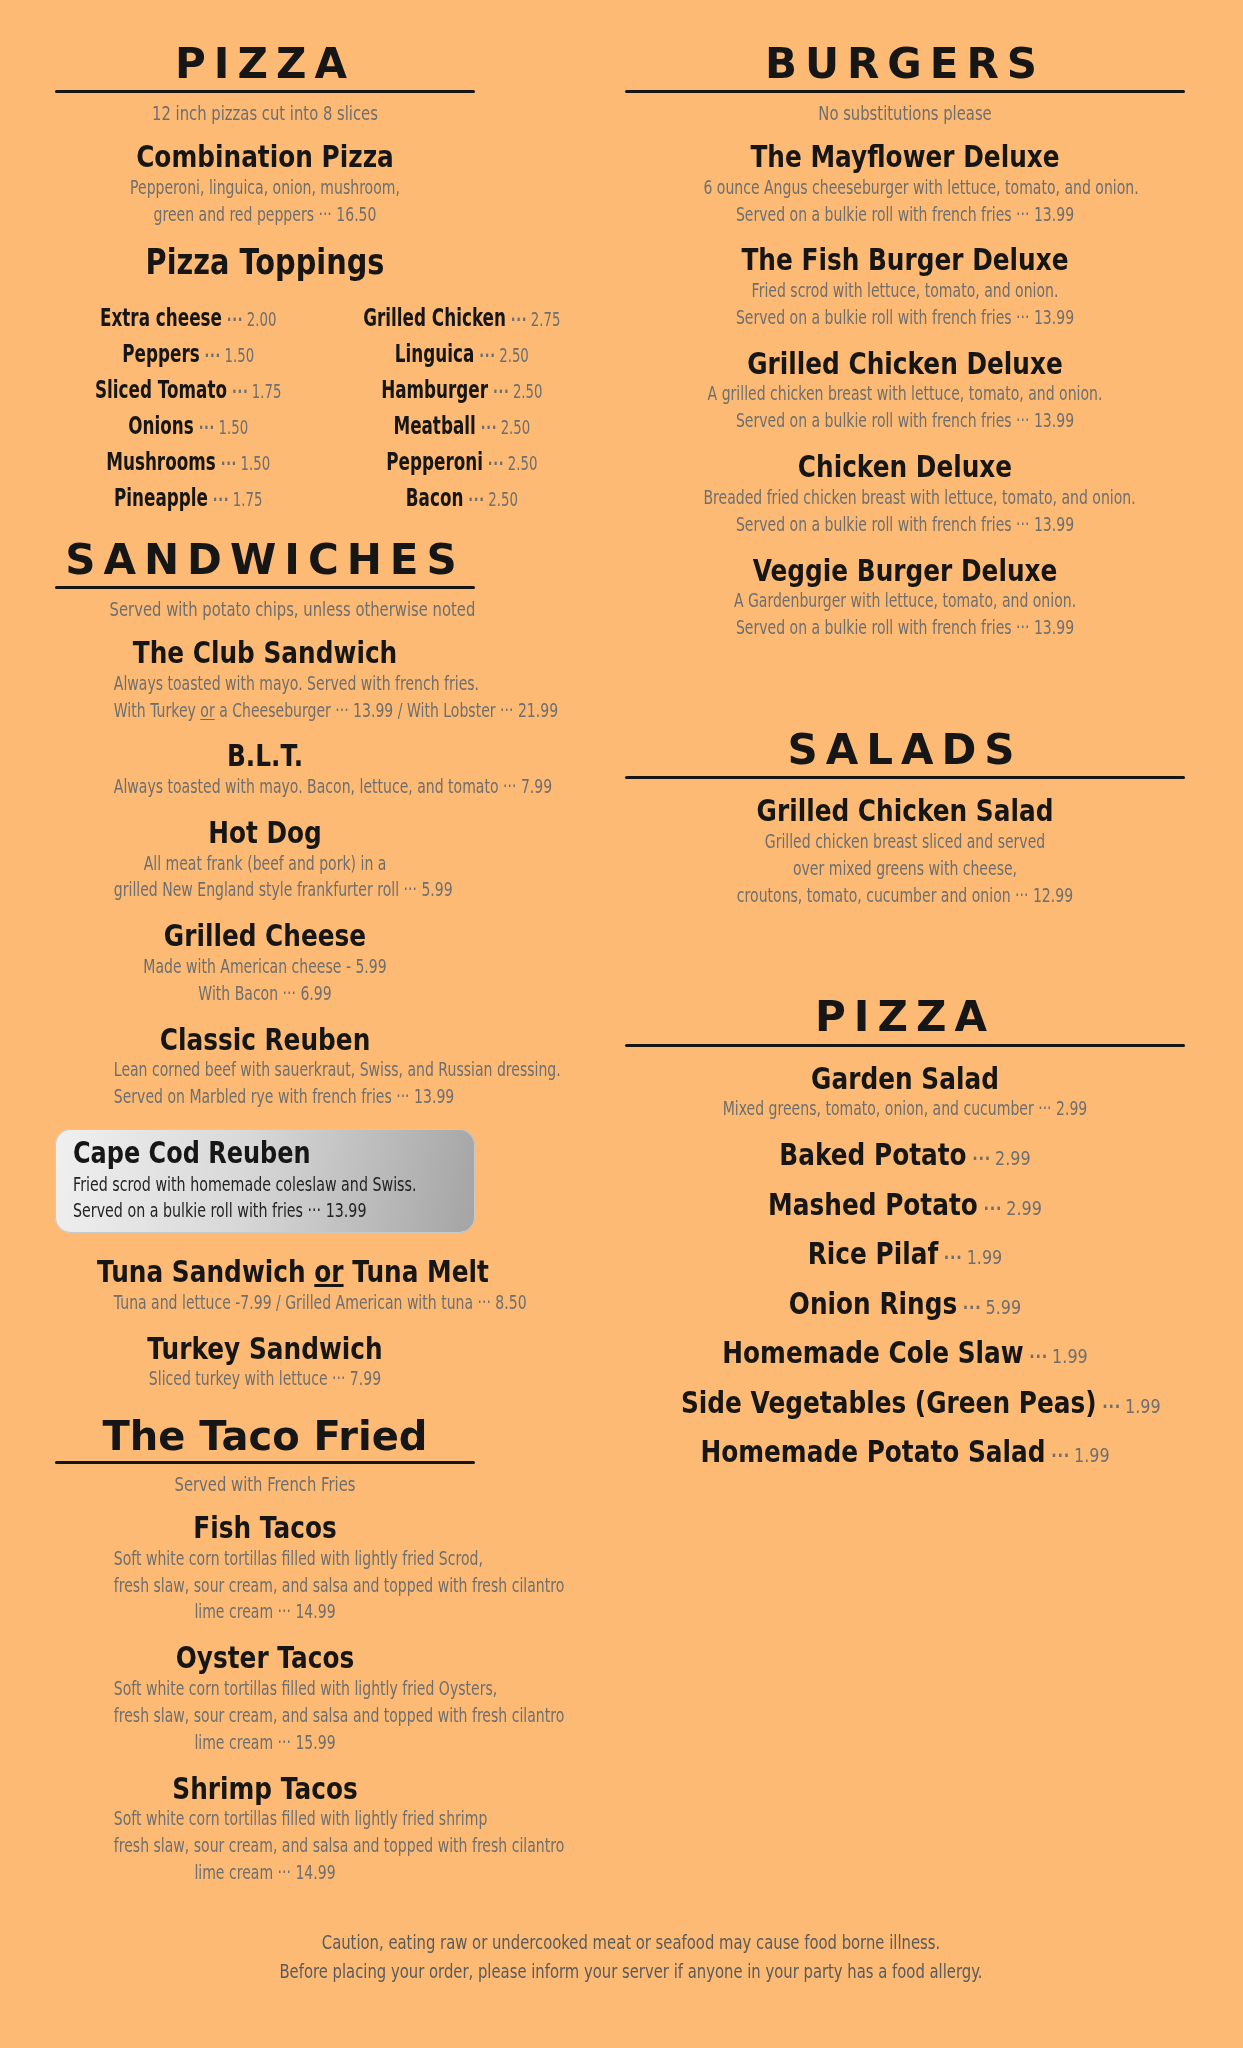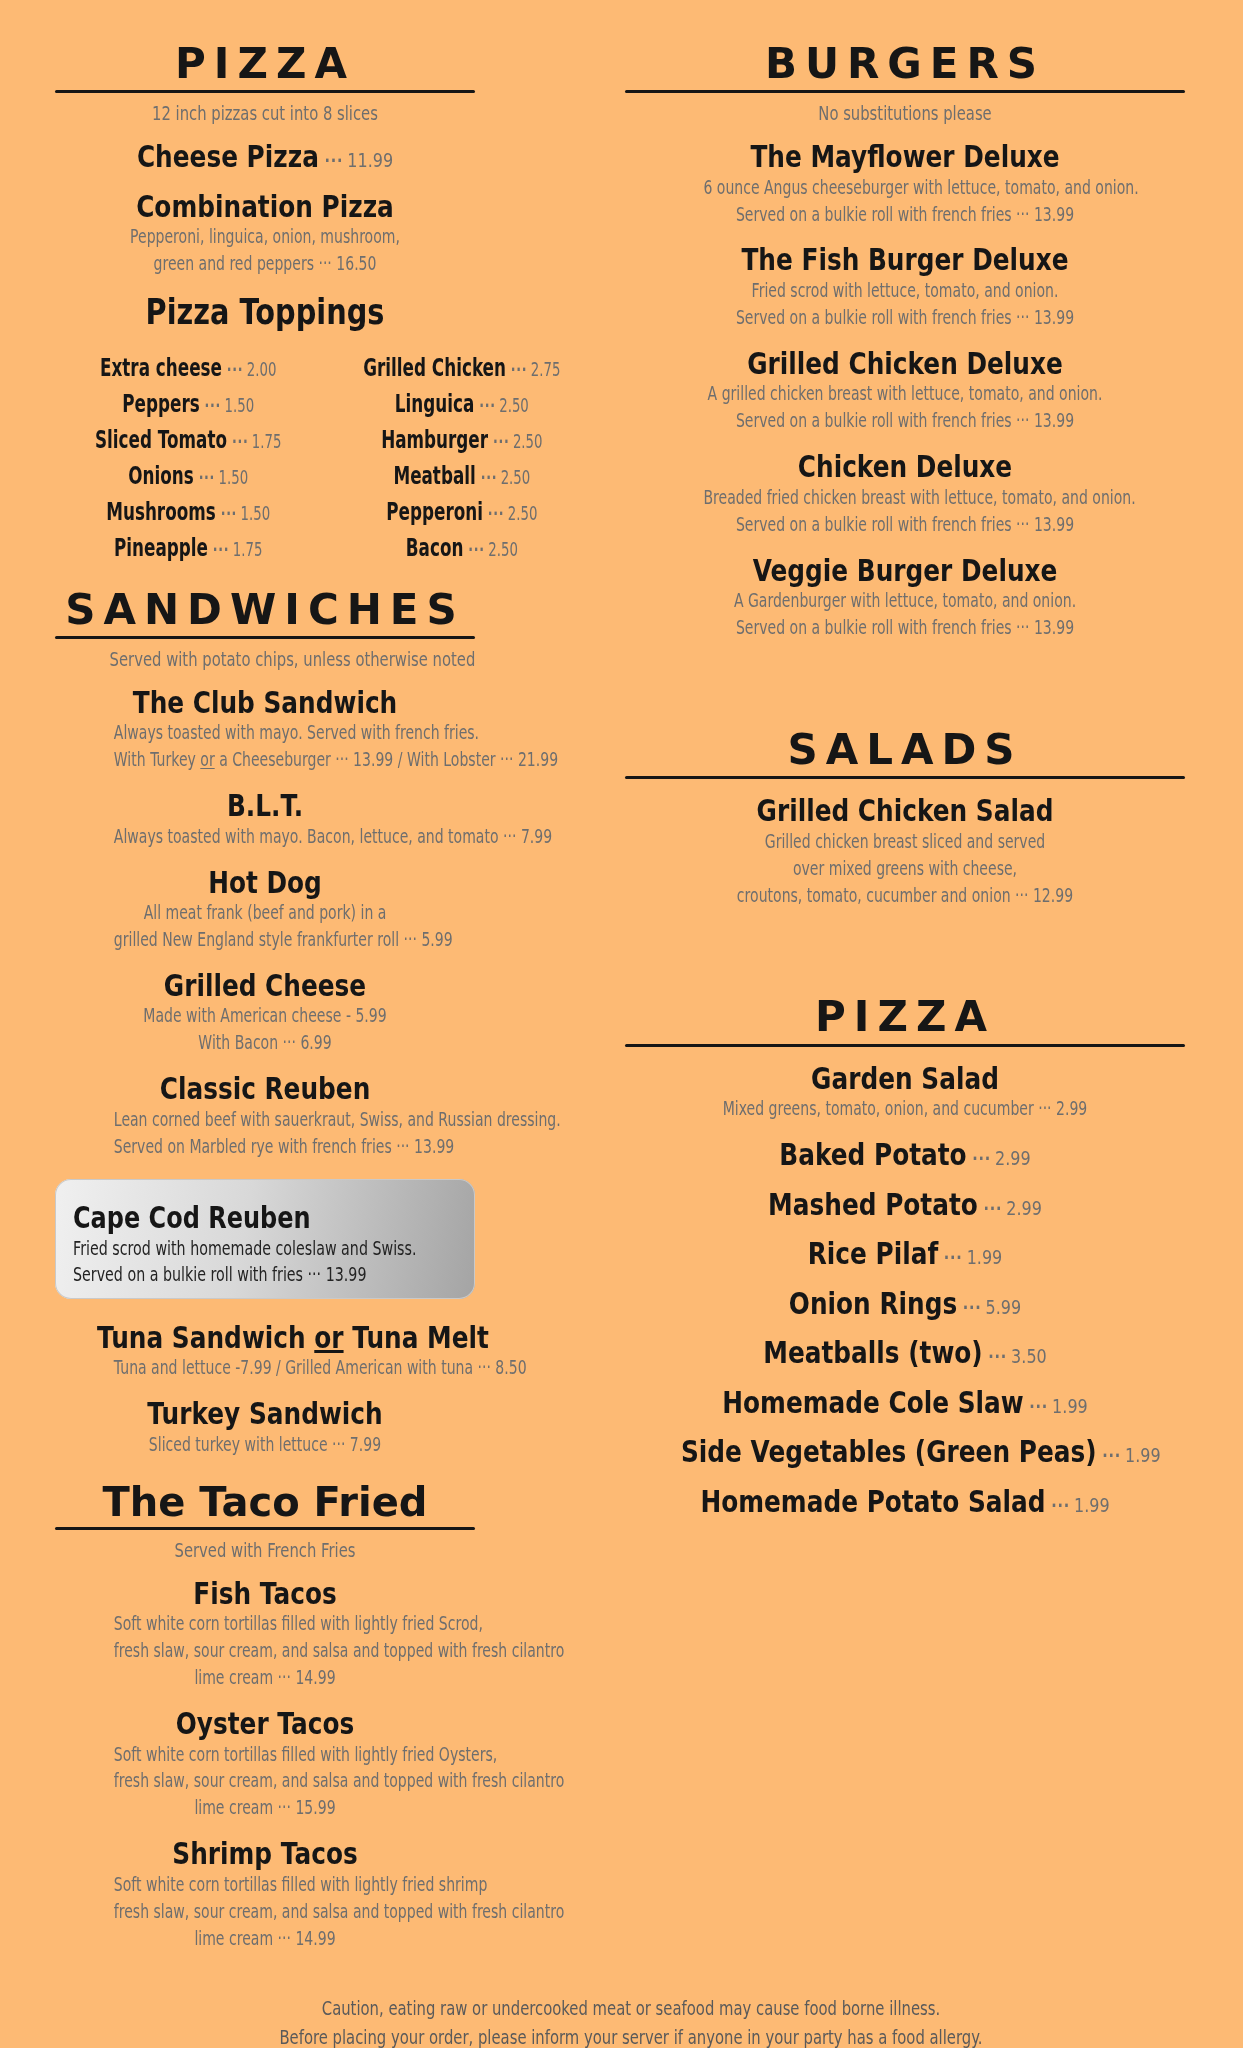--- a/index.html
+++ b/index.html
@@ -20,43 +20,40 @@
   .name-line{font-size:31px;font-weight:700;line-height:1.18;--cx:.8;}
   .subheader .name-line{font-size:36px;}
   .price{color:#6e6e6e;font-weight:400;font-size:20px;}
   .leader{color:#6e6e6e;font-size:18px;letter-spacing:1px;margin:0 5px 0 7px;}
   .desc{color:#6e6e6e;font-size:19.5px;line-height:1.38;--cx:.72;}
   .desc u{text-underline-offset:2px;}
   .toppings{display:flex;margin-top:16px;}
   .top-col{flex:1;}
   .top-row{font-size:24px;font-weight:700;line-height:1.5;--cx:.7;}
   .top-row .price{font-size:19px;}
-  .highlight{display:flex;align-items:center;gap:10px;margin:18px 0 20px;
+  .highlight{display:flex;align-items:flex-end;gap:10px;margin:18px 0 20px;
              background:linear-gradient(100deg,#f0f0f0 0%,#d8d8d8 45%,#a4a4a4 100%);
-             border-radius:16px;padding:20px 14px 10px 8px;box-shadow:0 0 0 1px #c9c9c9 inset;}
+             border-radius:16px;padding:4px 14px 10px 8px;box-shadow:0 0 0 1px #c9c9c9 inset;}
   .hl-body{flex:1;}
   .hl-body .name-line{text-align:left;transform-origin:left center;font-size:30px;}
   .hl-body .desc{text-align:left;transform-origin:left center;color:#232323;font-size:19px;--cx:.75;}
   .caution{margin-top:28px;color:#5a5a5a;font-size:19px;line-height:1.55;margin-left:19px;}
   .caution .line{--cx:.78;}
   .icons{display:flex;justify-content:space-between;align-items:flex-start;padding:24px 30px 0 30px;}
 </style>
 </head>
 <body>
 
 <div class="page">
   <div class="columns">
     <div class="col-left">
         <section class="section">
           <div class="section-title caps">PIZZA</div>
           <div class="rule"></div>
           <div class="subtitle line">12 inch pizzas cut into 8 slices</div>
-          <div class="menu-item">
-            <div class="name-line line"><span>Cheese Pizza</span><span class="leader">···</span><span class="price">11.99</span></div>
-          </div>
           <div class="menu-item">
             <div class="name-line line"><span>Combination Pizza</span></div>
             <div class="desc line">Pepperoni, linguica, onion, mushroom,</div>
             <div class="desc line">green and red peppers ··· 16.50</div>
           </div>
           <div class="menu-item subheader">
             <div class="name-line line"><span>Pizza Toppings</span></div>
           </div>
           <div class="toppings">
             <div class="top-col">
@@ -213,23 +210,20 @@
           <div class="menu-item">
             <div class="name-line line"><span>Mashed Potato</span><span class="leader">···</span><span class="price">2.99</span></div>
           </div>
           <div class="menu-item">
             <div class="name-line line"><span>Rice Pilaf</span><span class="leader">···</span><span class="price">1.99</span></div>
           </div>
           <div class="menu-item">
             <div class="name-line line"><span>Onion Rings</span><span class="leader">···</span><span class="price">5.99</span></div>
           </div>
           <div class="menu-item">
-            <div class="name-line line"><span>Meatballs (two)</span><span class="leader">···</span><span class="price">3.50</span></div>
-          </div>
-          <div class="menu-item">
             <div class="name-line line"><span>Homemade Cole Slaw</span><span class="leader">···</span><span class="price">1.99</span></div>
           </div>
           <div class="menu-item">
             <div class="name-line line"><span>Side Vegetables (Green Peas)</span><span class="leader">···</span><span class="price">1.99</span></div>
           </div>
           <div class="menu-item">
             <div class="name-line line"><span>Homemade Potato Salad</span><span class="leader">···</span><span class="price">1.99</span></div>
           </div>
         </section>
       </div>

